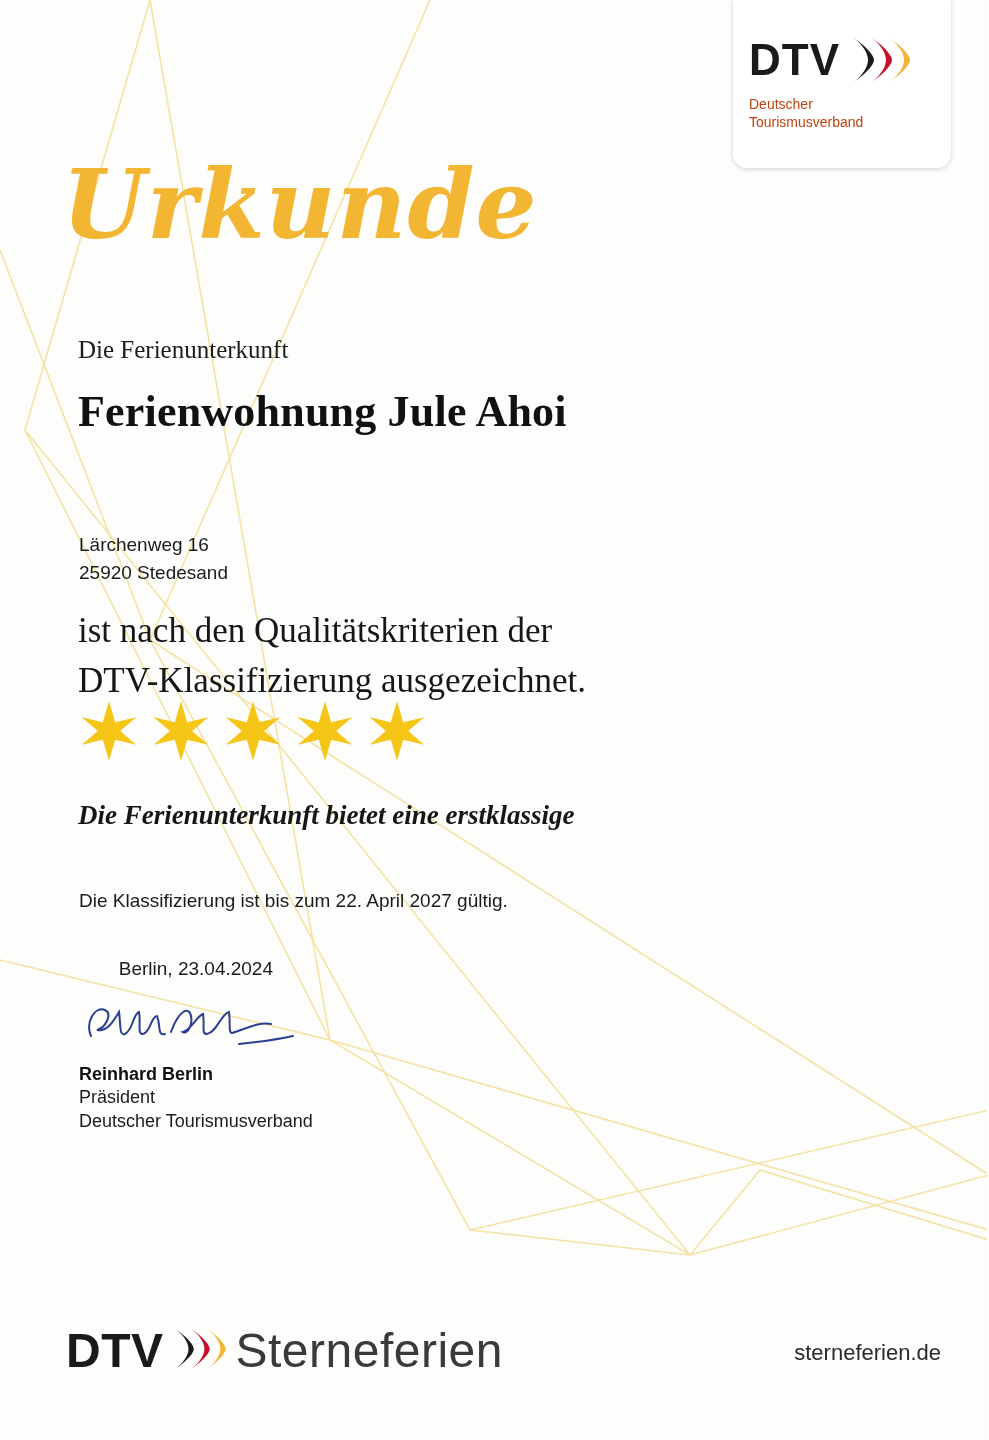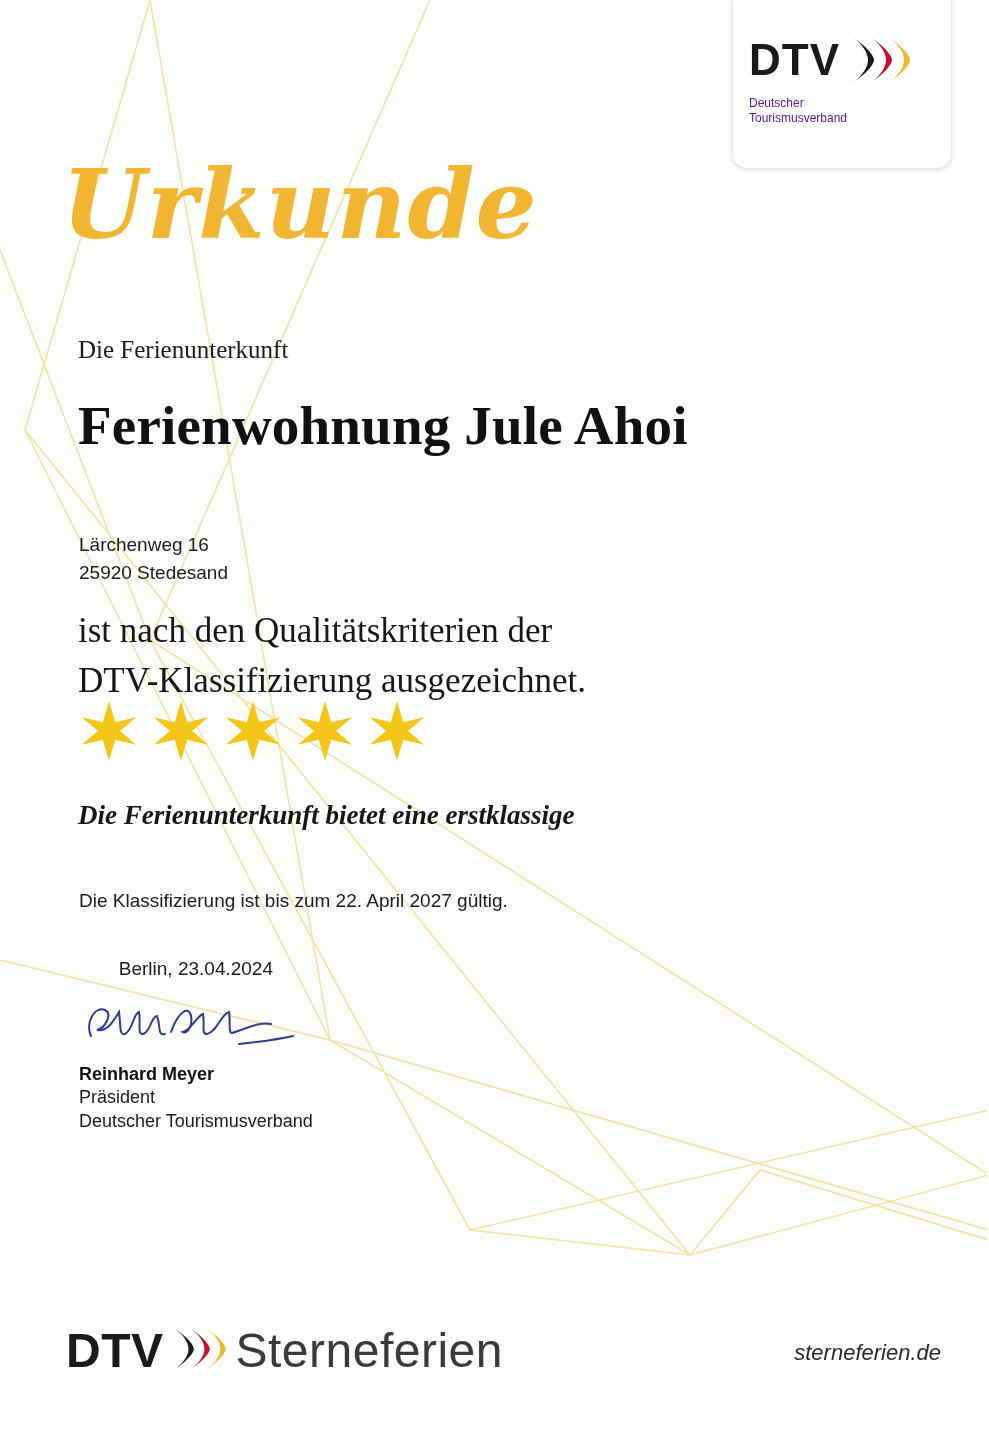--- a/index.html
+++ b/index.html
@@ -53,22 +53,22 @@
     font-family: "Liberation Sans", sans-serif;
     font-weight: bold;
     font-size: 44px;
     letter-spacing: 1px;
     color: #1a1a1a;
     line-height: 1;
   }
   .chev-group { display: flex; align-items: center; gap: 2px; }
   .logo-sub {
     margin-top: 10px;
-    font-size: 12px;
-    color: #4c1d95;
+    font-size: 14px;
+    color: #c2410c;
     line-height: 1.25;
     font-family: "Liberation Sans", sans-serif;
   }
 
   
   .urkunde {
     position: absolute;
     left: 62px;
     top: 148px;
     font-family: "DejaVu Serif", serif;
@@ -86,24 +86,23 @@
     font-family: "Liberation Serif", serif;
     font-size: 25px;
     color: #1b1b1b;
   }
   .object-name {
     position: absolute;
     left: 78px;
     top: 386px;
     font-family: "Liberation Serif", serif;
     font-weight: bold;
-    font-size: 55px;
+    font-size: 44px;
     color: #111111;
     letter-spacing: 0.2px;
-    margin-top: 8px;
   }
 
   .address {
     position: absolute;
     left: 79px;
     top: 531px;
     font-family: "Liberation Sans", sans-serif;
     font-size: 19px;
     line-height: 1.45;
     color: #1b1b1b;
@@ -198,21 +197,20 @@
     color: #3a3a3a;
     letter-spacing: 0.5px;
   }
   .footer-url {
     position: absolute;
     right: 46px;
     bottom: 74px;
     font-family: "Liberation Sans", sans-serif;
     font-size: 22px;
     color: #2a2a2a;
-    font-style: italic;
   }
 </style>
 </head>
 <body>
 
 <div class="page">
 
   <svg class="bg-lines" viewBox="0 0 989 1440" xmlns="http://www.w3.org/2000/svg">
     <g fill="none" stroke="#f3e3a4" stroke-width="1.6">
       <path d="M150 0 L25 430 L330 1040 L690 1255 L989 1175"></path>
@@ -297,21 +295,21 @@
   <div class="sig-block sig-left">
     <div class="sig-place">Berlin, 23.04.2024</div>
     <svg class="sig-img" width="230" height="62" viewBox="0 0 230 62" xmlns="http://www.w3.org/2000/svg">
       <g fill="none" stroke="#2c3e8f" stroke-width="2" stroke-linecap="round">
         <path d="M12 44 C6 30 16 14 26 18 C34 22 26 36 18 38 C28 40 34 30 40 20 C42 34 40 44 46 42 C54 38 54 22 60 20 C62 32 58 42 64 42 C72 40 72 24 78 24 C82 34 78 44 86 42"></path>
         <path d="M92 40 C100 18 110 14 112 24 C114 34 108 42 104 40 C112 38 118 24 124 22 C126 34 122 42 128 42 C138 40 142 22 150 20 C152 34 148 44 156 40"></path>
         <path d="M156 40 C168 36 180 30 192 32"></path>
         <path d="M160 52 C180 50 196 48 214 44"></path>
       </g>
     </svg>
-    <div class="sig-name">Reinhard Meyer</div>
+    <div class="sig-name">Reinhard Berlin</div>
     <div class="sig-role">Präsident</div>
     <div class="sig-role">Deutscher Tourismusverband</div>
   </div>
 
 
   <div class="footer-logo">
     <span class="footer-dtv">DTV</span>
     <span>
       <svg width="52" height="46" viewBox="0 0 58 52" xmlns="http://www.w3.org/2000/svg">
         <path d="M2 4 C16 14 22 22 22 26 C22 30 16 38 2 48 C12 40 16 32 16 26 C16 20 12 12 2 4 Z" fill="#1a1a1a"></path>

